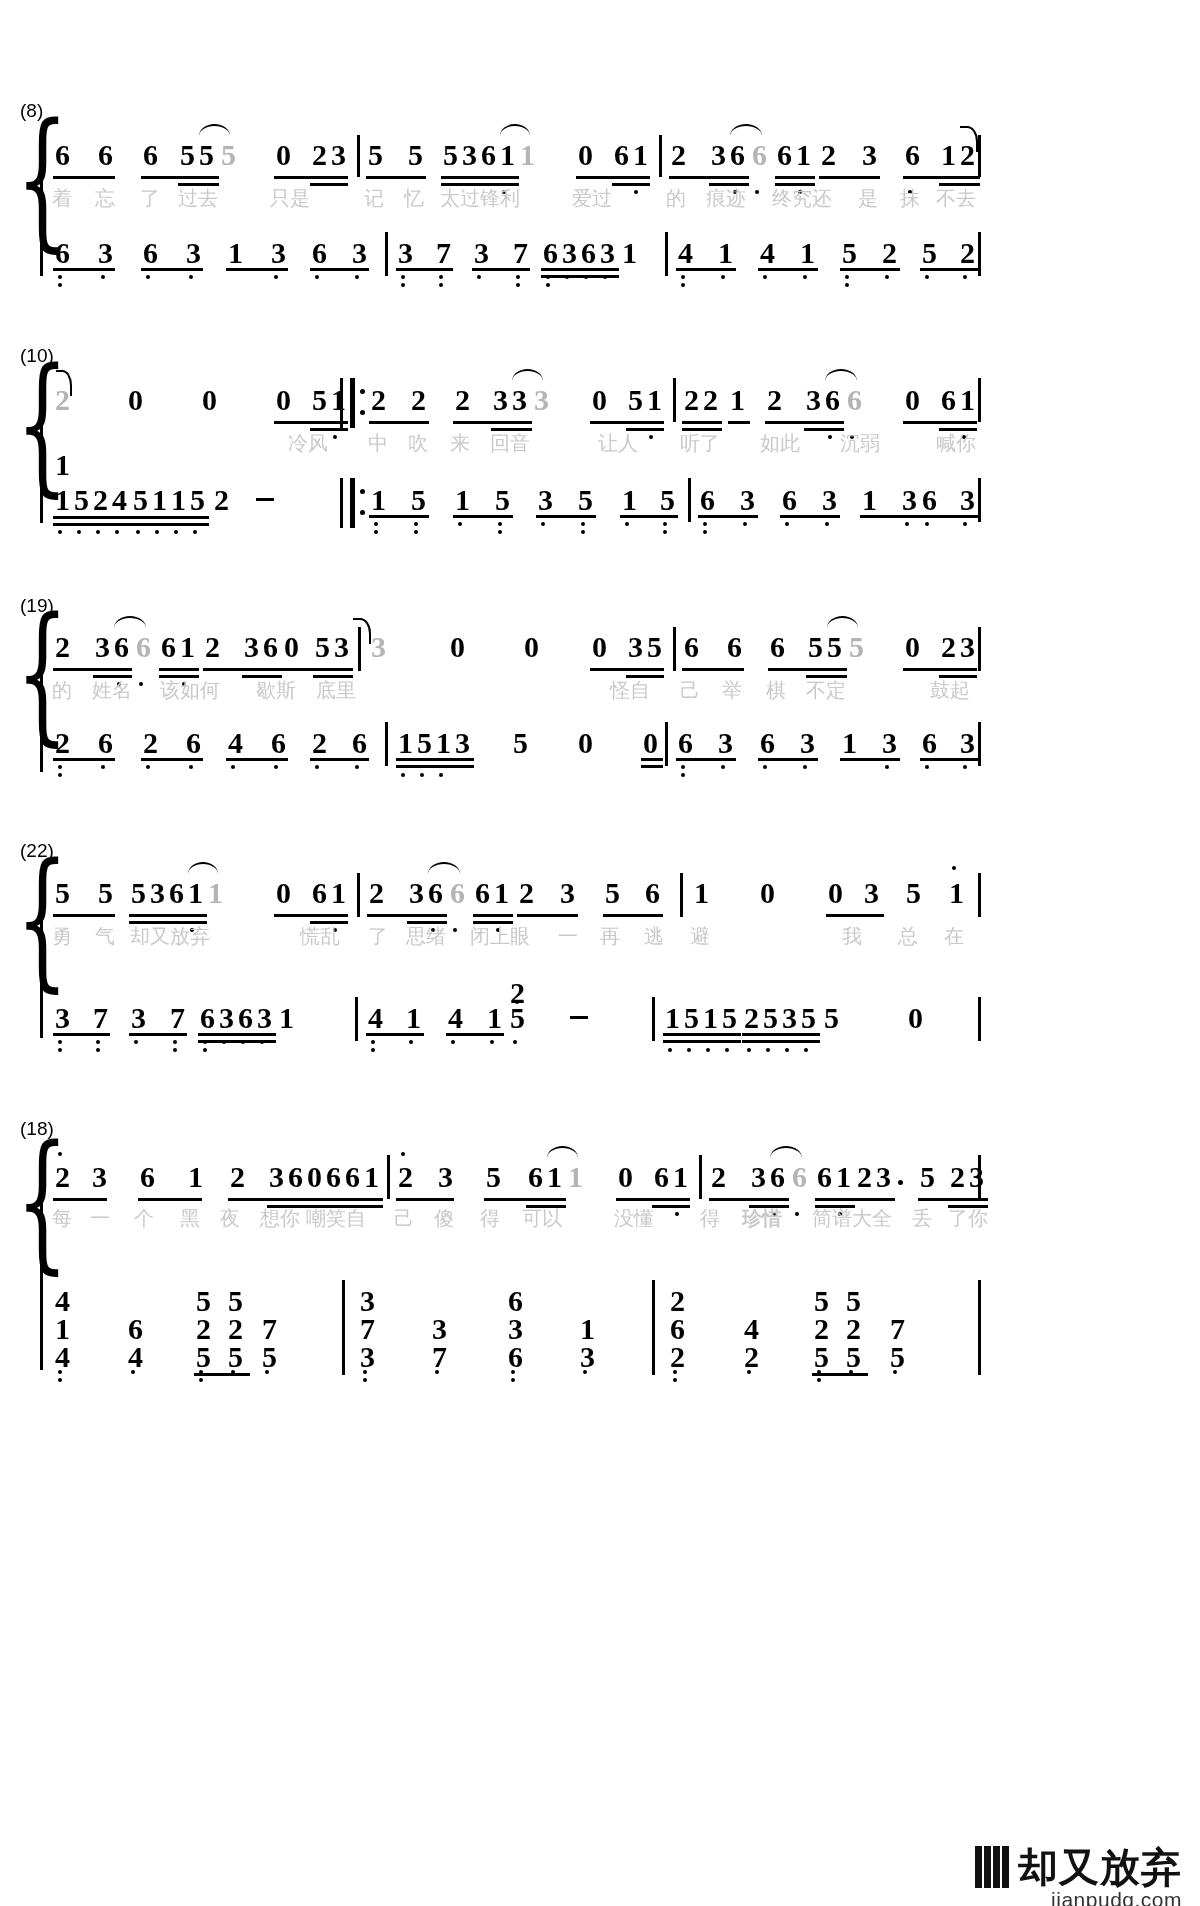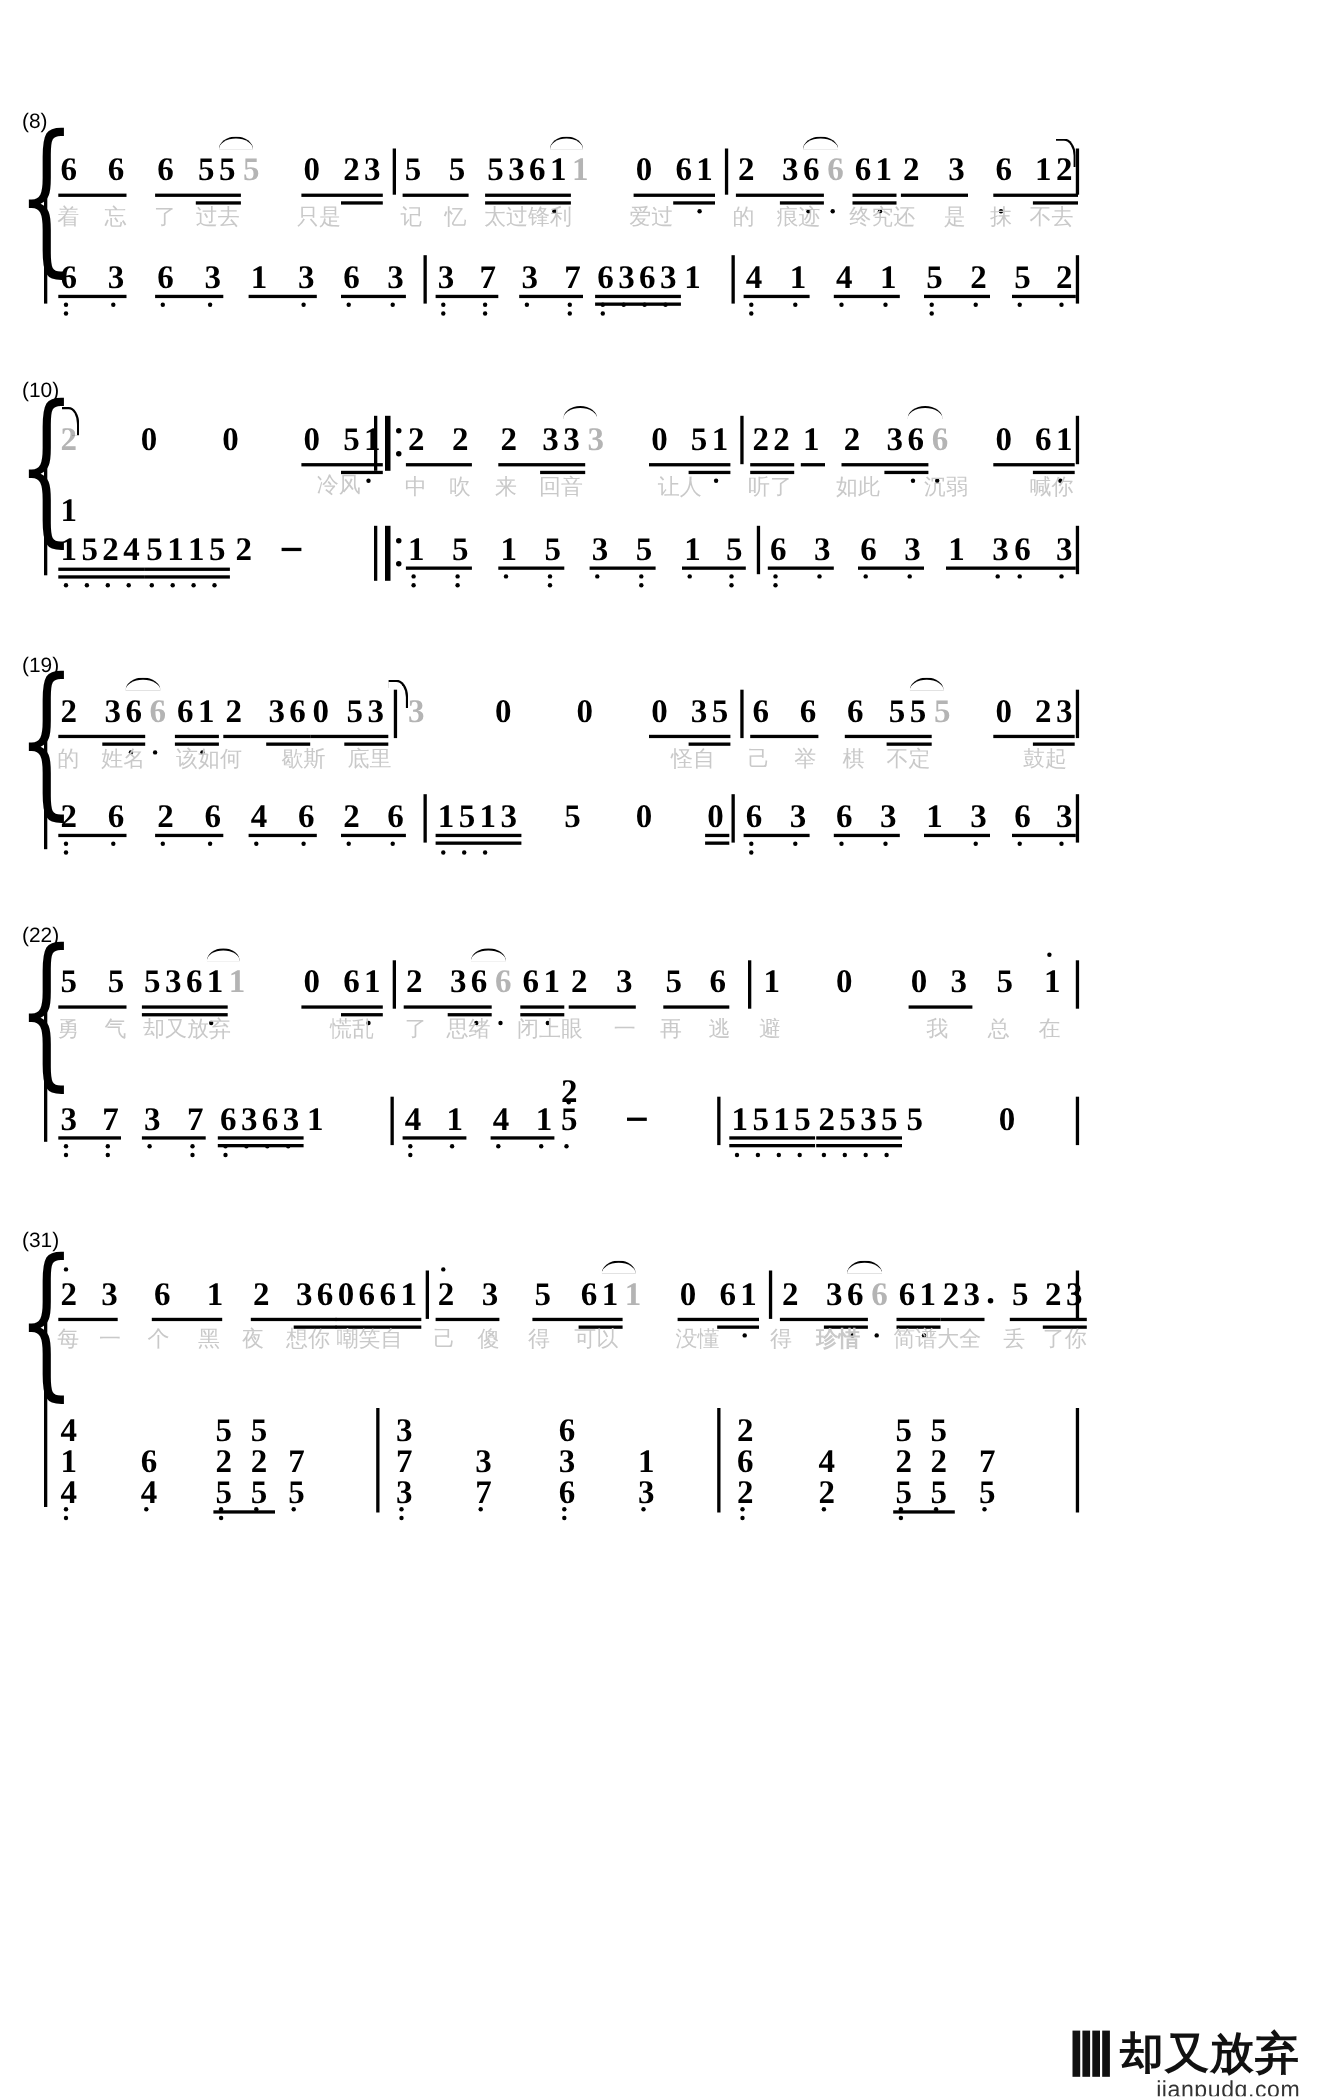--- a/index.html
+++ b/index.html
@@ -411,21 +411,21 @@
     <div class="tie" style="left:825px;top:369px;width:32px;"></div>
 
     <div class="n" style="left:905px;top:385px;">0</div>
     <div class="n" style="left:941px;top:385px;">6</div>
     <div class="n" style="left:960px;top:385px;">1</div>
     <div class="beam" style="left:903px;top:421px;width:74px;"></div>
     <div class="beam" style="left:939px;top:428px;width:38px;"></div>
     <div class="dot" style="left:962px;top:435px;"></div>
     <div class="bar" style="left:978px;top:378px;height:44px;"></div>
 
-    <div class="ly" style="left:288px;top:433px;font-family:Liberation Mono, monospace;">冷风</div>
+    <div class="ly" style="left:288px;top:433px;">冷风</div>
     <div class="ly" style="left:368px;top:433px;">中</div>
     <div class="ly" style="left:408px;top:433px;">吹</div>
     <div class="ly" style="left:450px;top:433px;">来</div>
     <div class="ly" style="left:490px;top:433px;">回音</div>
     <div class="ly" style="left:598px;top:433px;">让人</div>
     <div class="ly" style="left:680px;top:433px;">听了</div>
     <div class="ly" style="left:760px;top:433px;">如此</div>
     <div class="ly" style="left:840px;top:433px;">沉弱</div>
     <div class="ly" style="left:936px;top:433px;">喊你</div>
 
@@ -816,21 +816,21 @@
     <div class="dot" style="left:766px;top:1048px;"></div>
     <div class="dot" style="left:785px;top:1048px;"></div>
     <div class="dot" style="left:804px;top:1048px;"></div>
 
     <div class="n" style="left:824px;top:1003px;">5</div>
     <div class="n" style="left:908px;top:1003px;">0</div>
     <div class="bar" style="left:978px;top:997px;height:44px;"></div>
   </div>
 
   <div class="sys">
-    <div class="measure-num" style="left:20px;top:1118px;">(31)</div>
+    <div class="measure-num" style="left:20px;top:1118px;">(18)</div>
     <div class="brace" style="left:16px;top:1140px;">{</div>
     <div class="sysbar" style="left:40px;top:1155px;height:215px;"></div>
 
     <div class="n" style="left:55px;top:1162px;">2</div>
     <div class="dot" style="left:58px;top:1152px;"></div>
     <div class="n" style="left:92px;top:1162px;">3</div>
     <div class="n" style="left:140px;top:1162px;">6</div>
     <div class="n" style="left:188px;top:1162px;">1</div>
     <div class="beam" style="left:53px;top:1198px;width:54px;"></div>
     <div class="beam" style="left:138px;top:1198px;width:64px;"></div>

